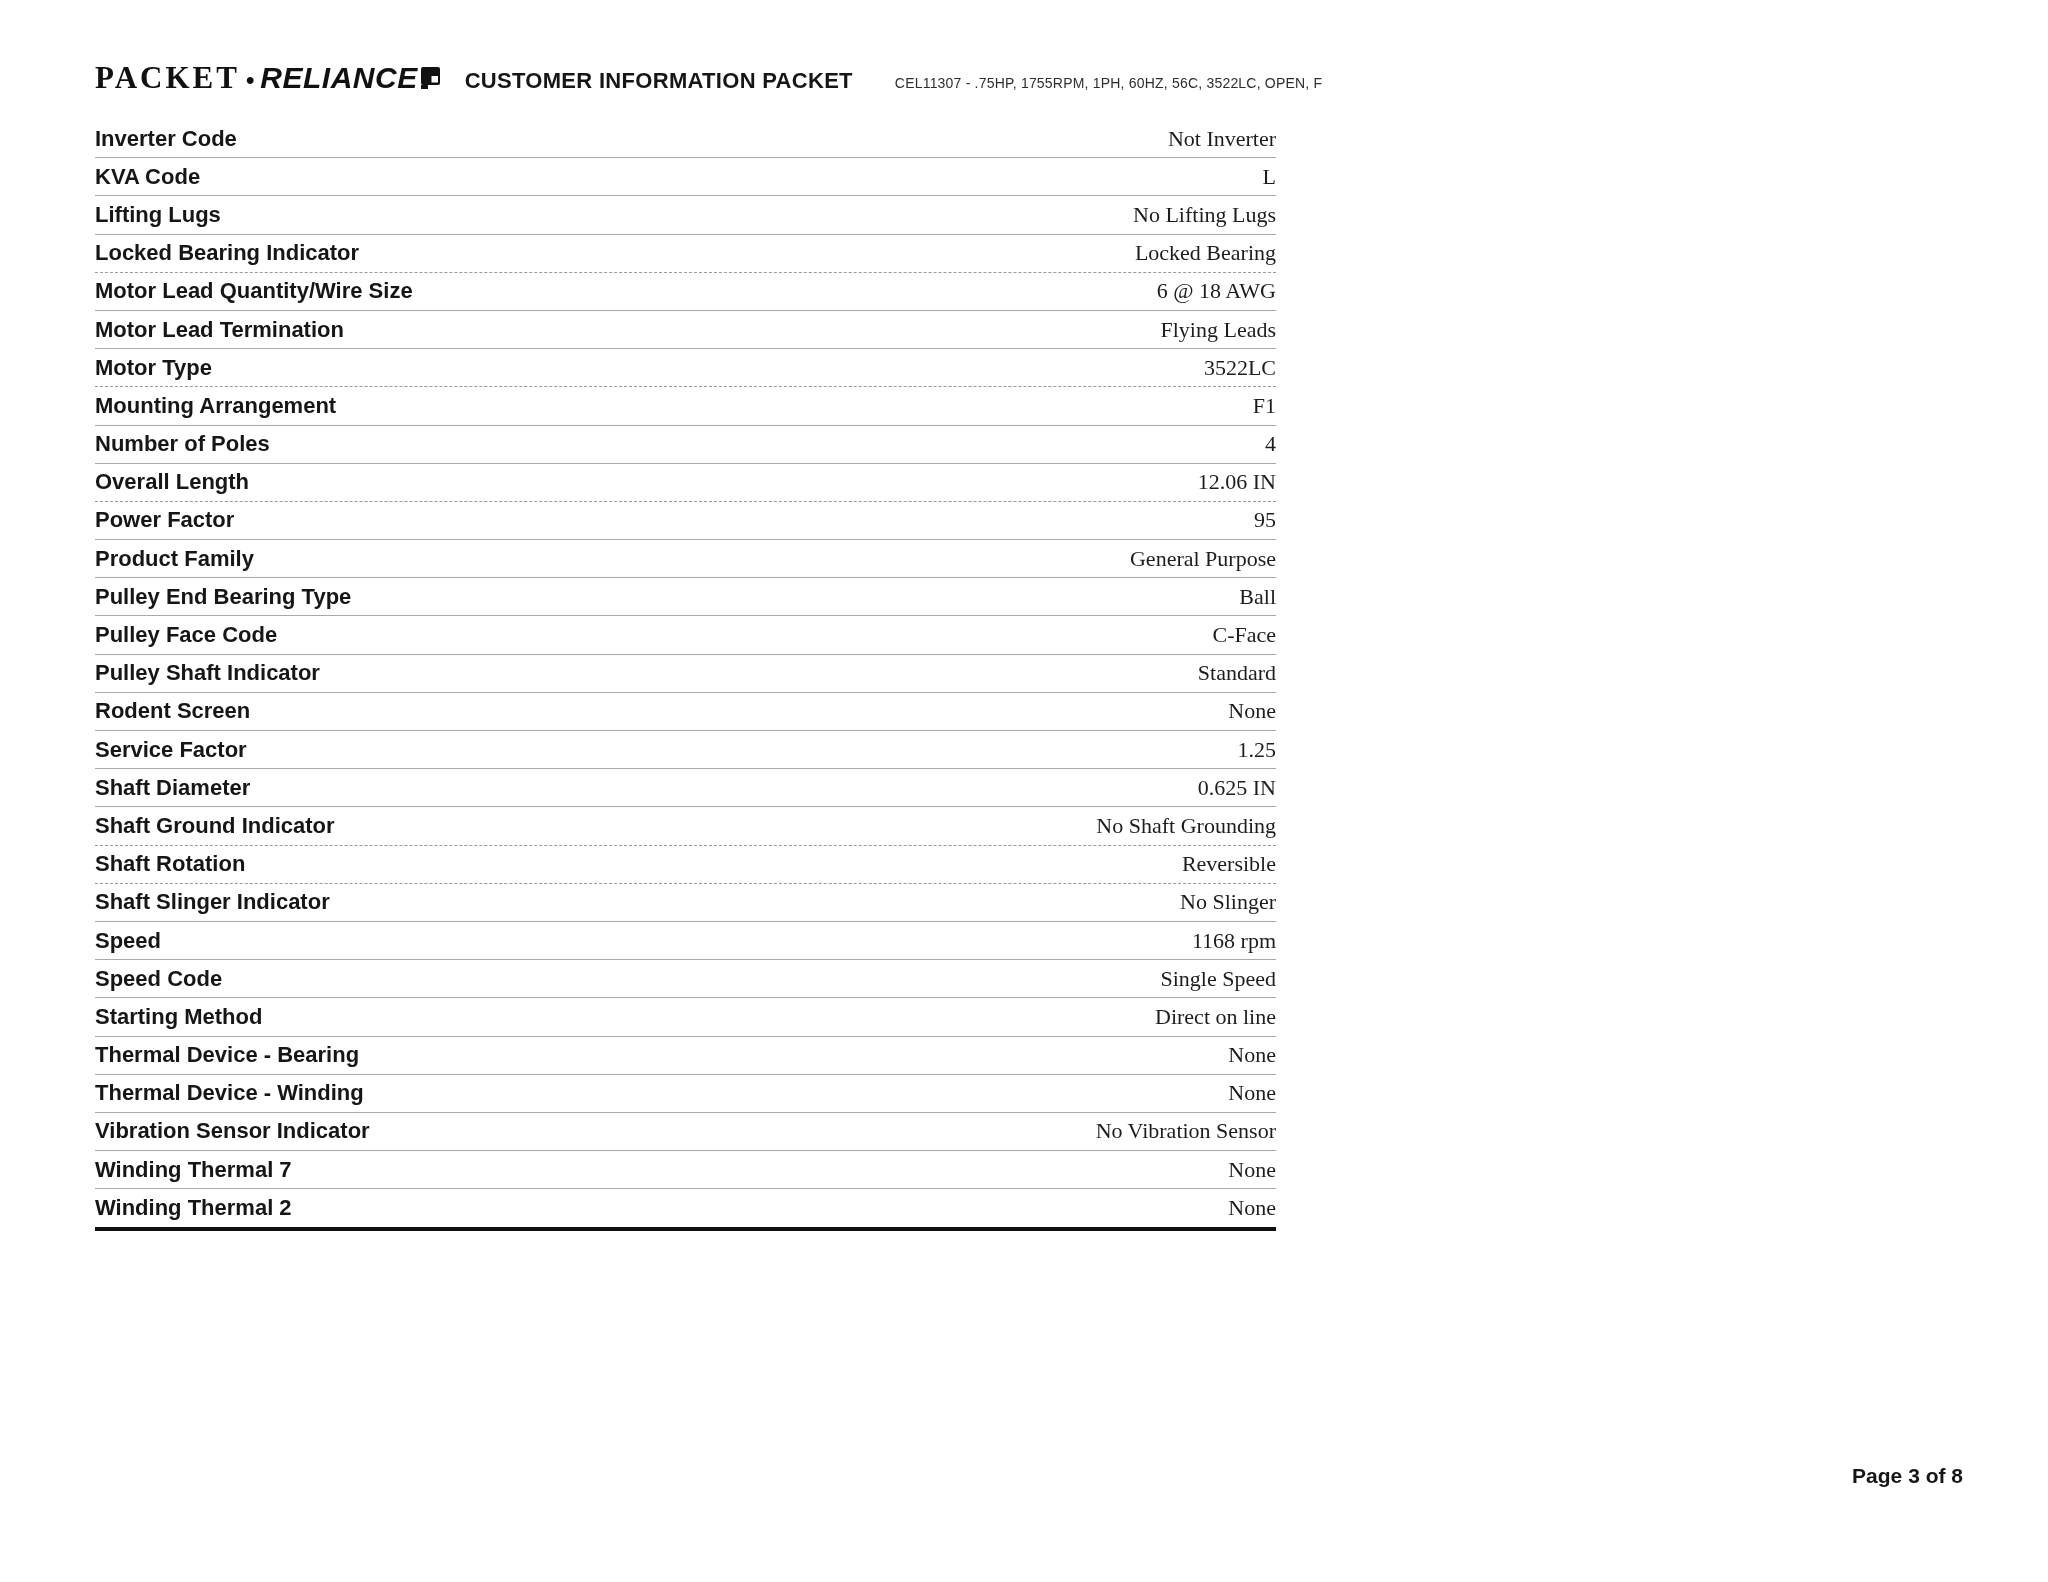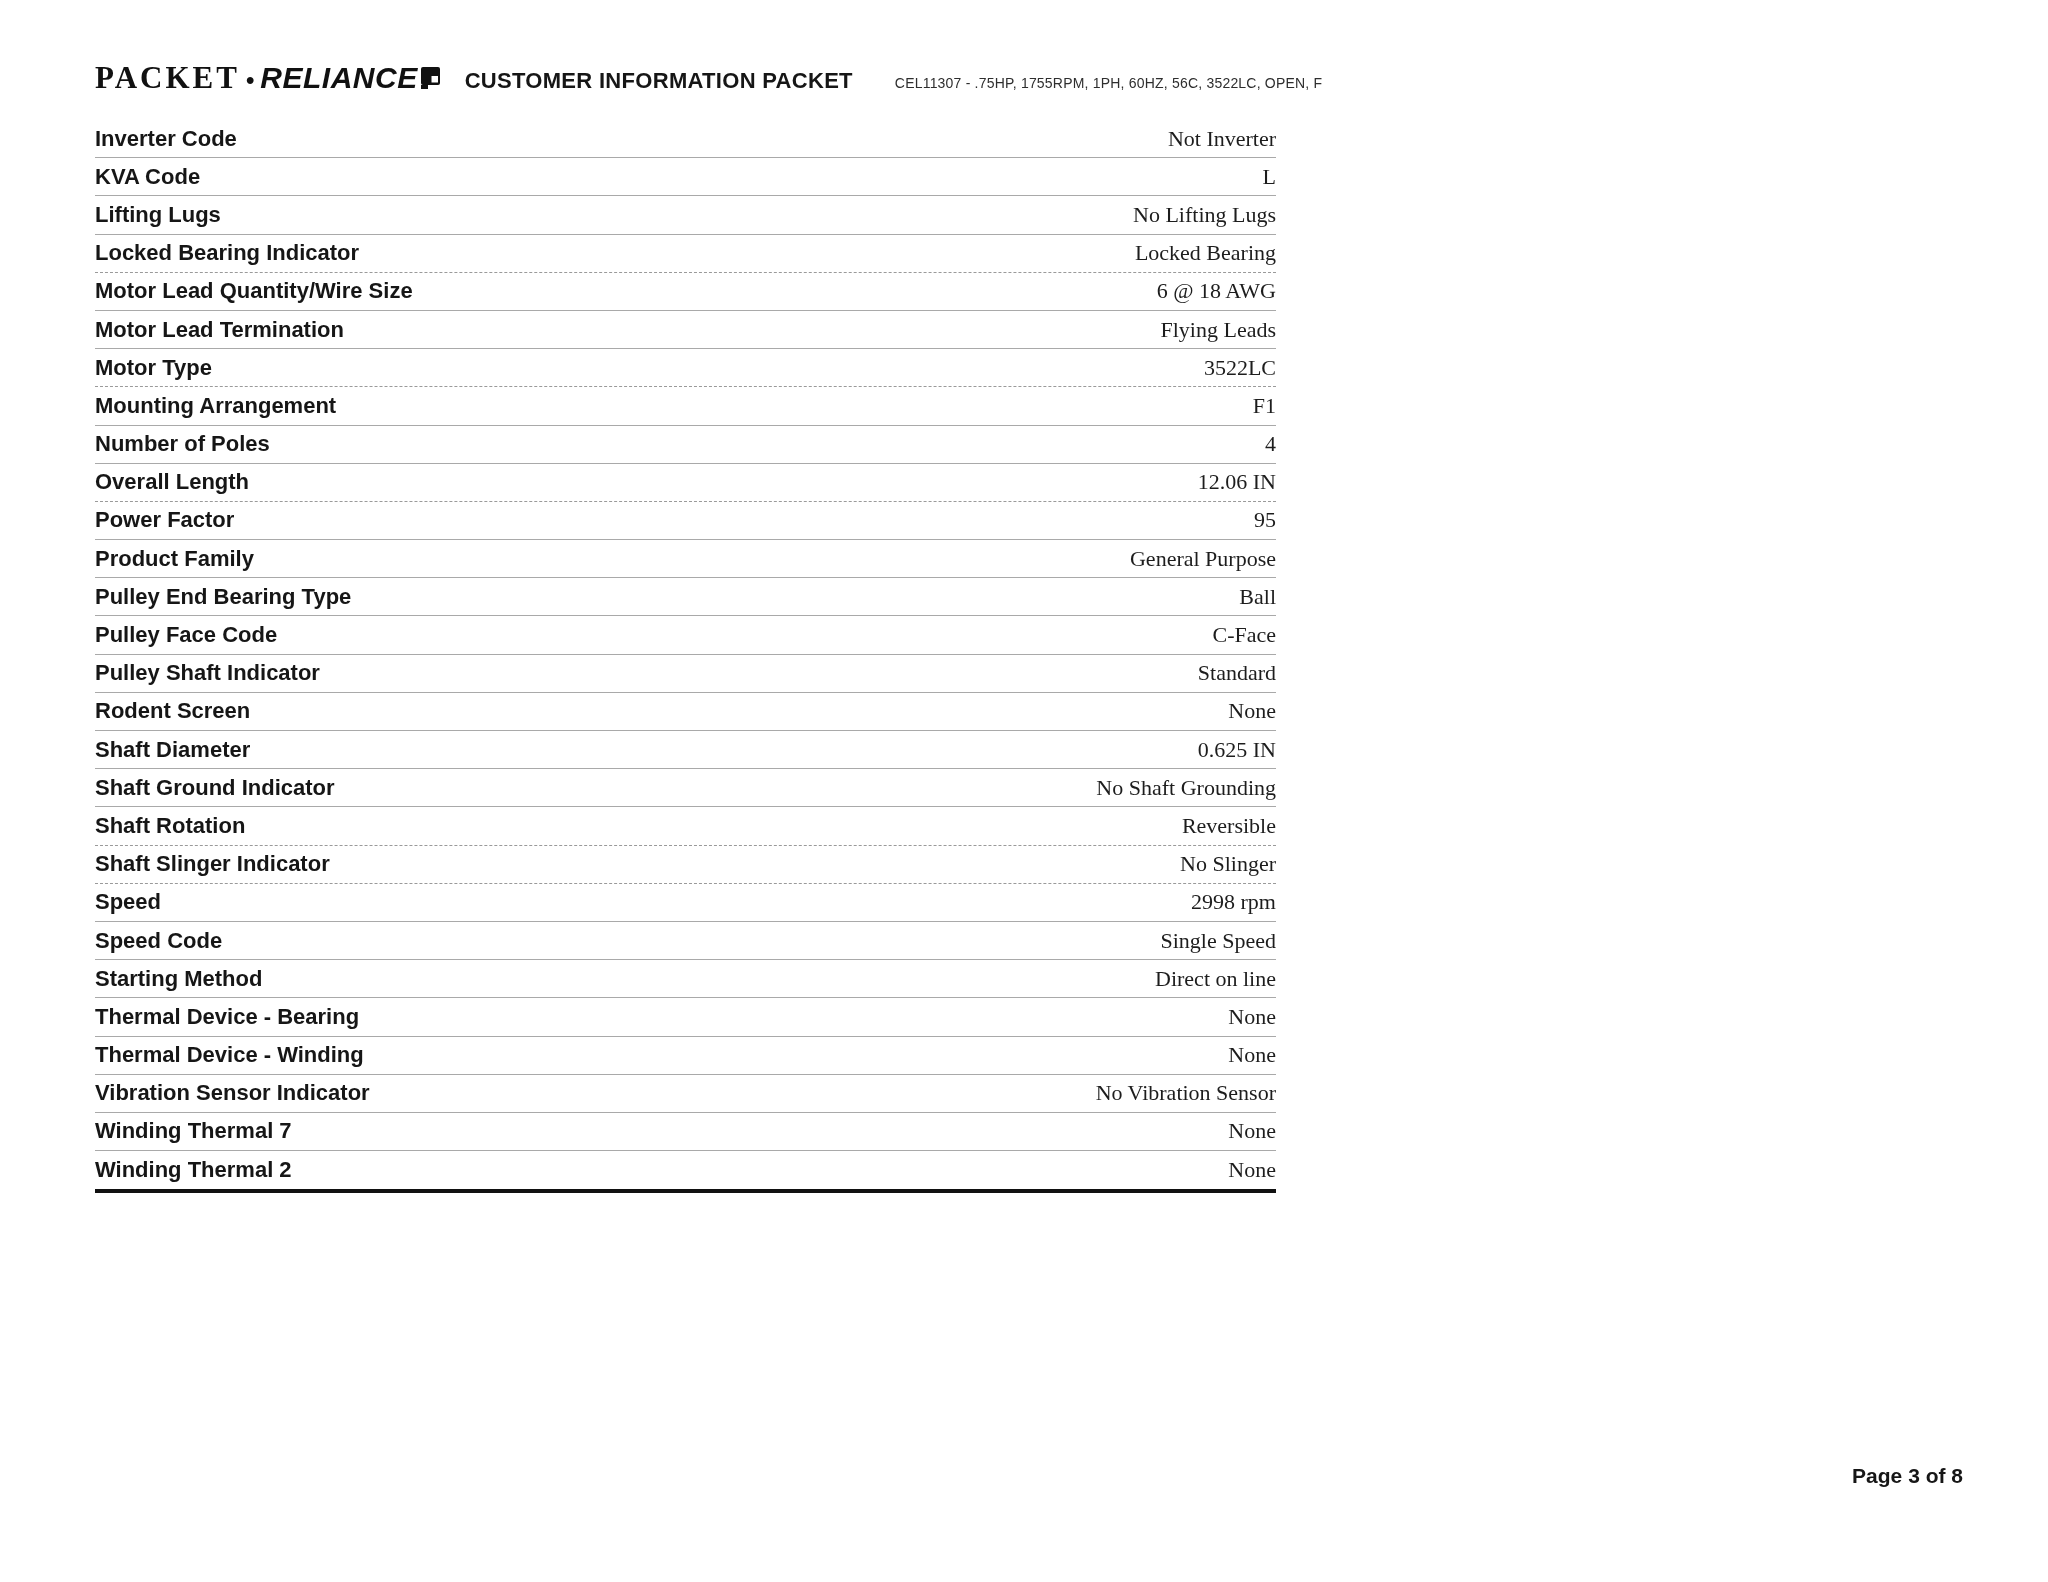--- a/index.html
+++ b/index.html
@@ -203,38 +203,42 @@
       </div>
       <div class="spec-row">
         <span class="spec-label">Pulley Shaft Indicator</span>
         <span class="spec-value">Standard</span>
       </div>
       <div class="spec-row">
         <span class="spec-label">Rodent Screen</span>
         <span class="spec-value">None</span>
       </div>
       <div class="spec-row">
+        <span class="spec-label">Service Factor</span>
+        <span class="spec-value">1.25</span>
+      </div>
+      <div class="spec-row">
         <span class="spec-label">Shaft Diameter</span>
         <span class="spec-value">0.625 IN</span>
       </div>
       <div class="spec-row">
         <span class="spec-label">Shaft Ground Indicator</span>
         <span class="spec-value">No Shaft Grounding</span>
       </div>
       <div class="spec-row">
         <span class="spec-label">Shaft Rotation</span>
         <span class="spec-value">Reversible</span>
       </div>
       <div class="spec-row">
         <span class="spec-label">Shaft Slinger Indicator</span>
         <span class="spec-value">No Slinger</span>
       </div>
       <div class="spec-row">
         <span class="spec-label">Speed</span>
-        <span class="spec-value">2998 rpm</span>
+        <span class="spec-value">1168 rpm</span>
       </div>
       <div class="spec-row">
         <span class="spec-label">Speed Code</span>
         <span class="spec-value">Single Speed</span>
       </div>
       <div class="spec-row">
         <span class="spec-label">Starting Method</span>
         <span class="spec-value">Direct on line</span>
       </div>
       <div class="spec-row">

